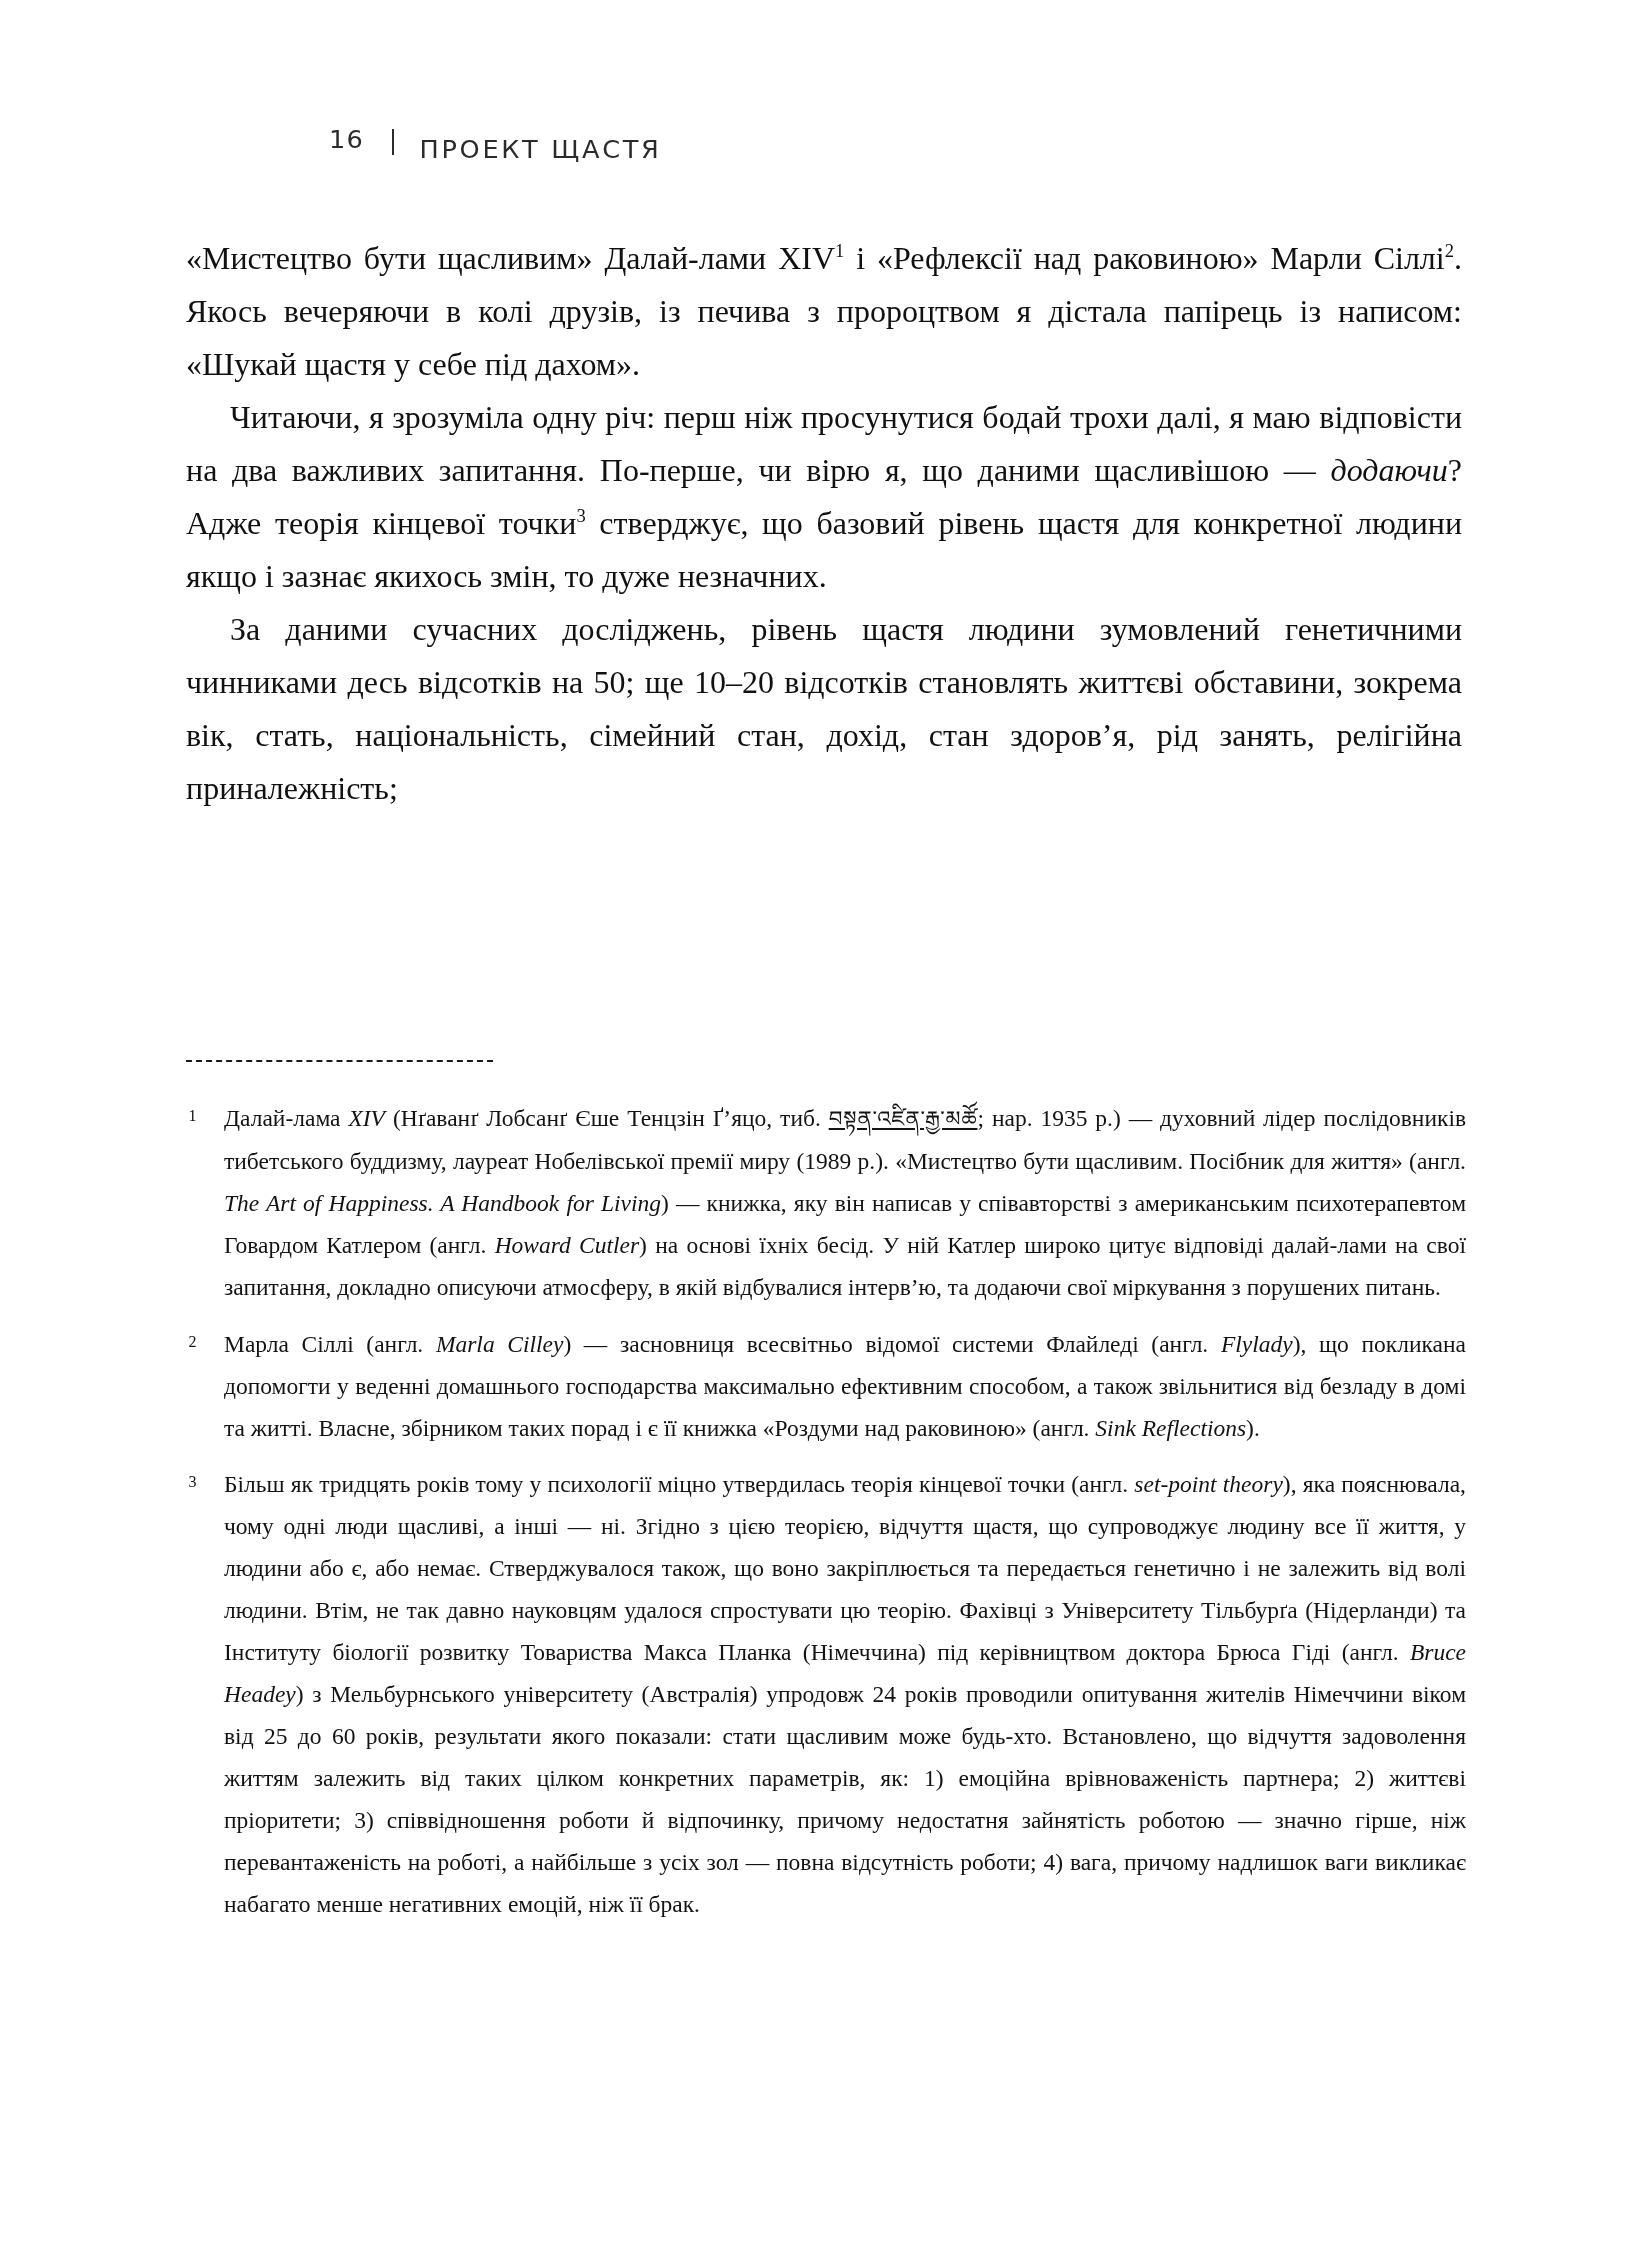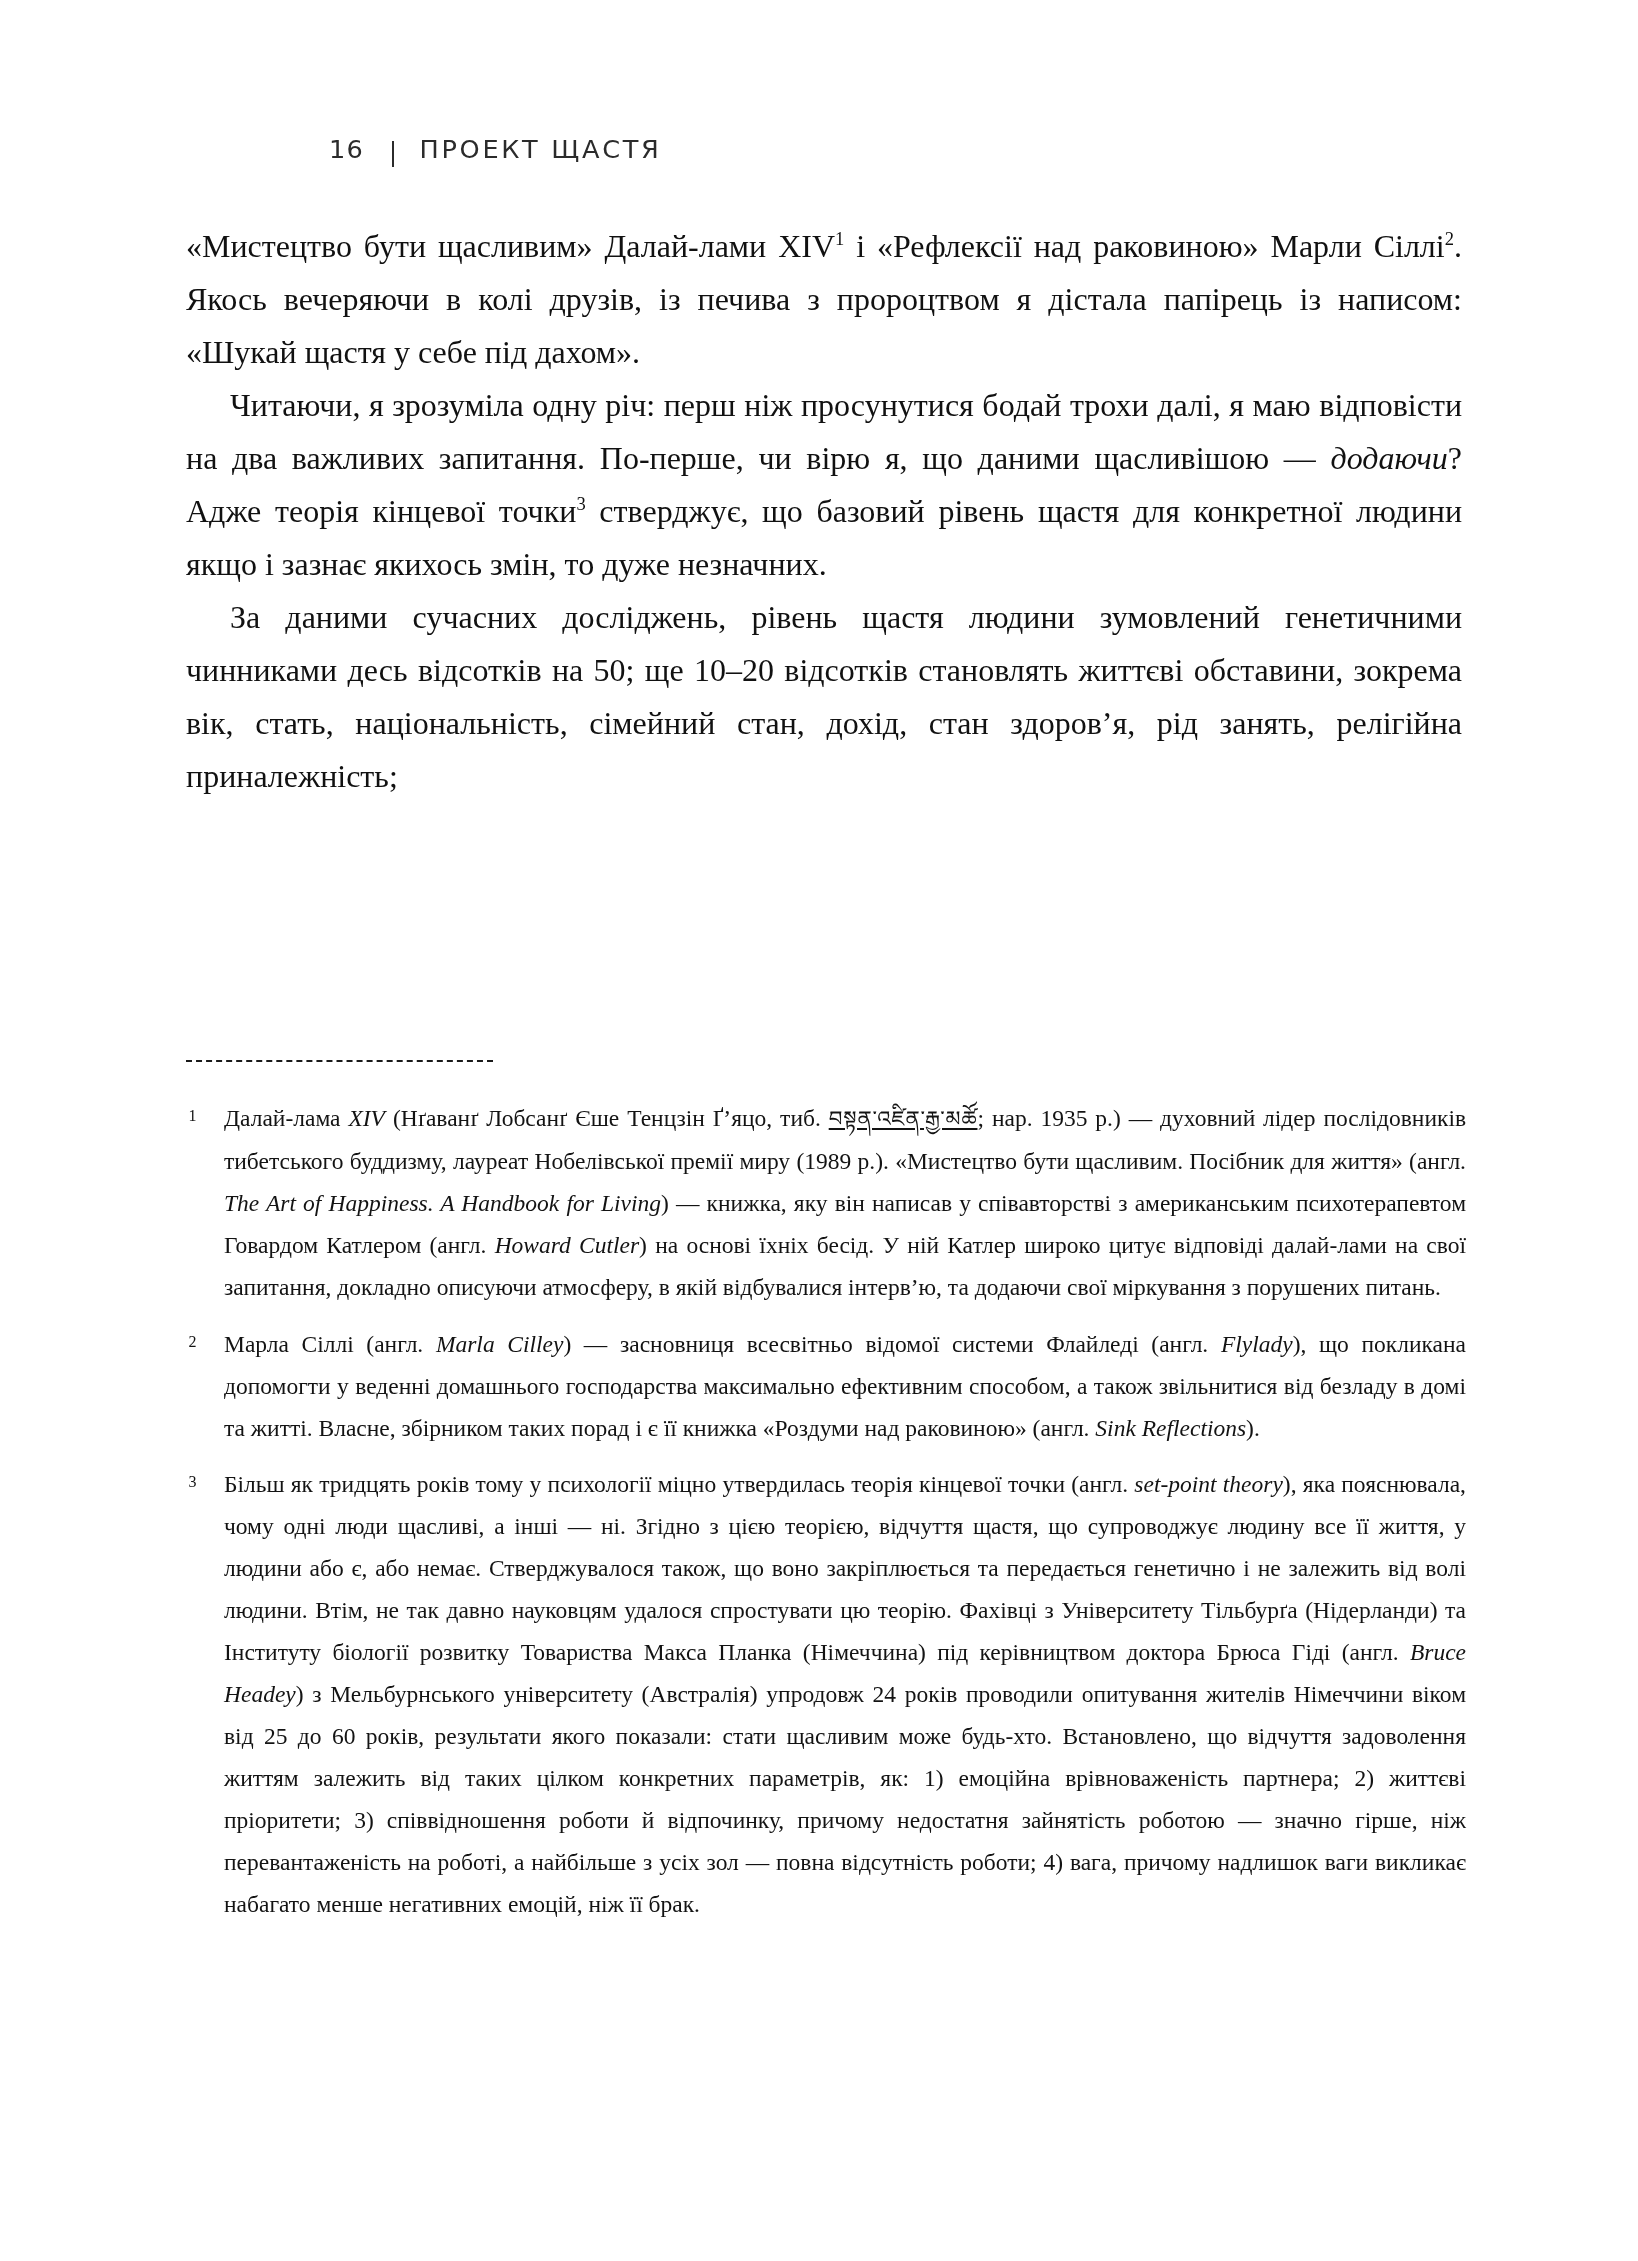--- a/index.html
+++ b/index.html
@@ -18,21 +18,21 @@
     color: #0d0d0d;
     overflow: hidden;
   }
 
   
   .running-head {
     position: absolute;
     left: 329px;
     top: 113px;
     display: flex;
-    align-items: flex-end;
+    align-items: center;
     gap: 0;
     font-family: "DejaVu Sans", "Liberation Sans", sans-serif;
     font-size: 25.6px;
     letter-spacing: 2.7px;
     color: #2b2b2b;
     font-weight: 400;
   }
   .running-head .folio {
     letter-spacing: 1.3px;
   }
@@ -47,21 +47,21 @@
   }
   .running-head .chapter-title {
     text-transform: uppercase;
     margin-top: 21px;
   }
 
   
   .body-text {
     position: absolute;
     left: 186px;
-    top: 220px;
+    top: 232px;
     width: 1276px;
     font-size: 32px;
     line-height: 53px;
     text-align: justify;
     text-justify: inter-word;
     hyphens: manual;
     color: #111111;
   }
   .body-text p {
     margin: 0;

